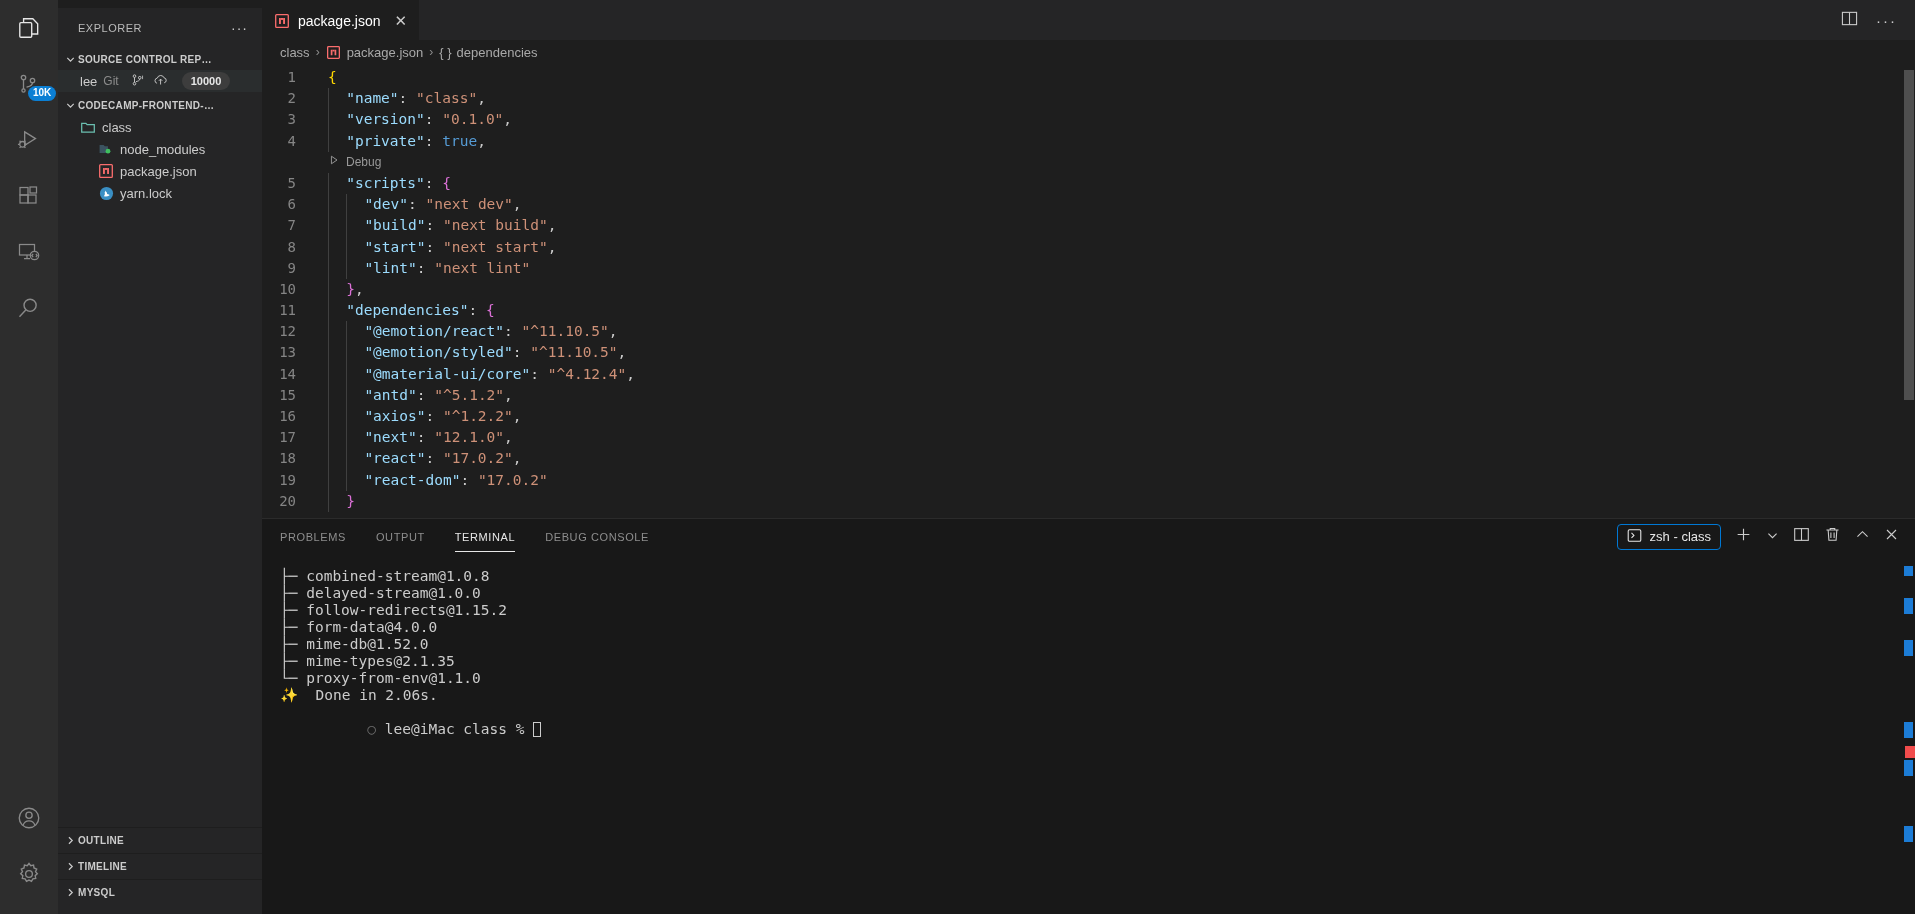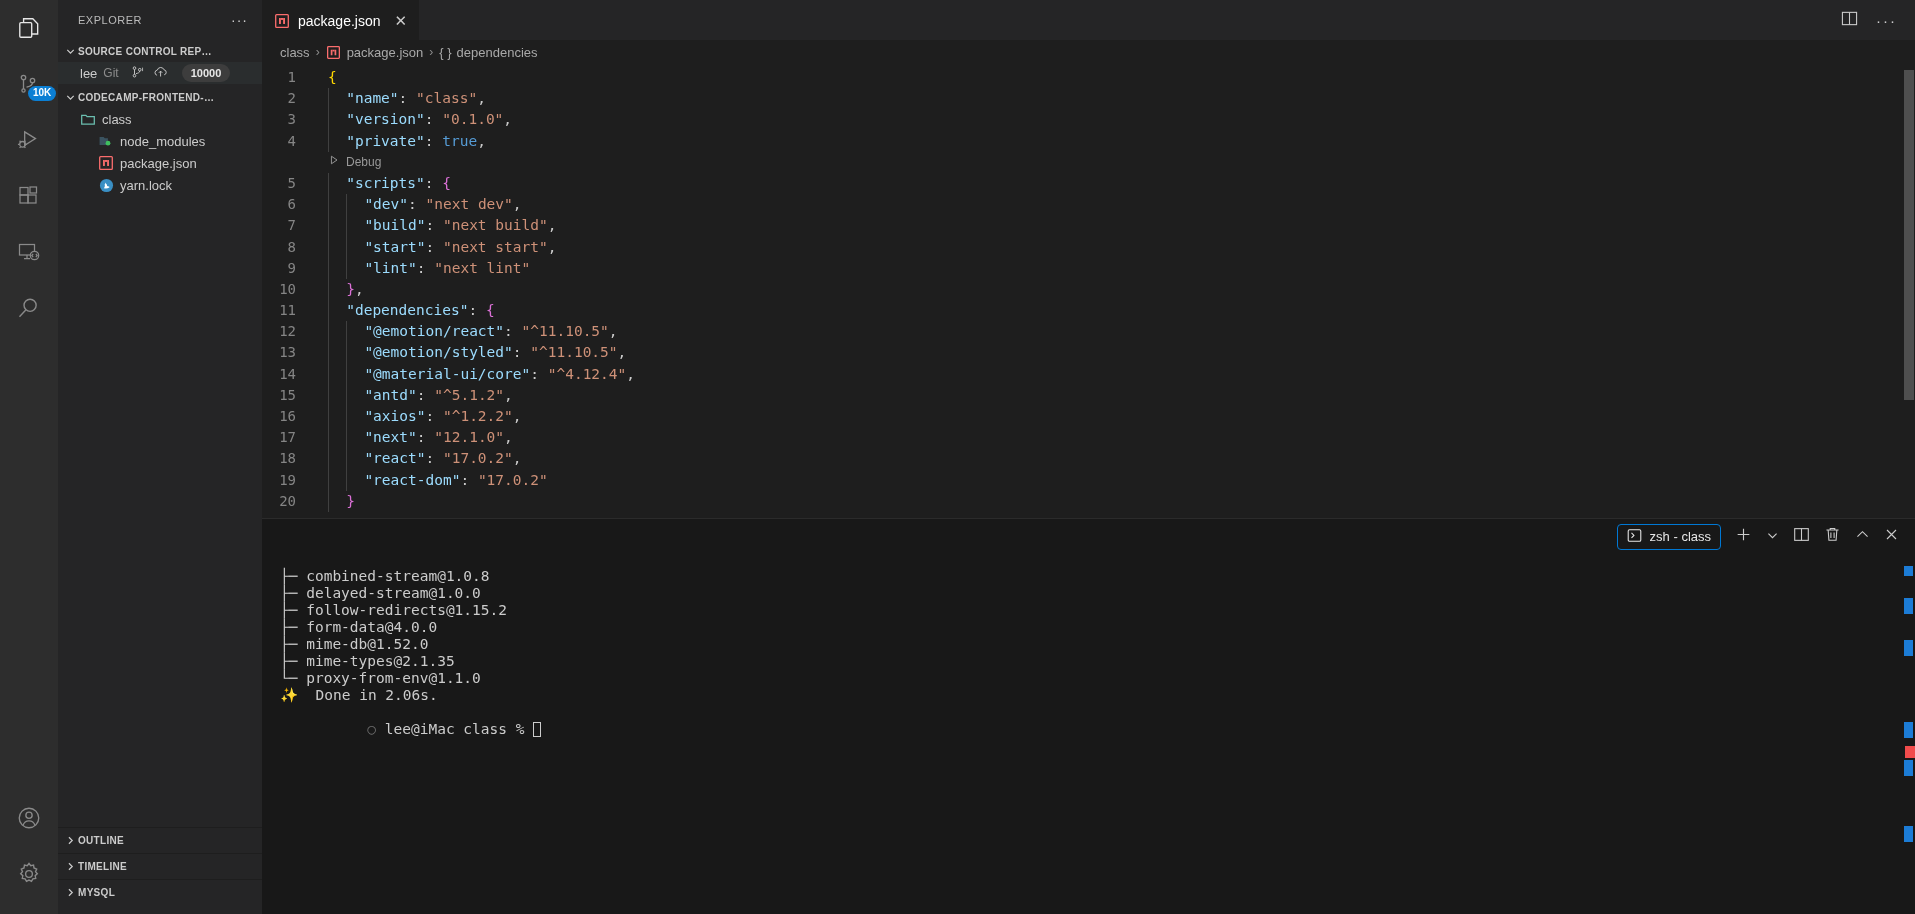--- a/index.html
+++ b/index.html
@@ -34,20 +34,21 @@
     line-height: 12px; min-width: 17px; text-align: right;
     font-family: "Liberation Sans", sans-serif;
   }
 
   
   .sidebar {
     width: 204px; flex: 0 0 204px;
     background: #252526;
     display: flex; flex-direction: column;
     position: relative;
+    margin-top: 8px;
   }
   .sidebar-title {
     height: 40px; display: flex; align-items: center;
     padding: 0 10px 0 20px;
     font-size: 11px; letter-spacing: .5px; color: #bbbbbb;
     justify-content: space-between;
   }
   .sb-dots { color: #cccccc; font-size: 14px; letter-spacing: 1px; padding-right:4px;}
   .section-header {
     height: 22px; display: flex; align-items: center;
@@ -433,20 +434,34 @@
           <div class="cline"><div class="gutter">19</div><div class="cbody"><span style="display: inline-block; width: 18.2px; height: 21.2px; vertical-align: top; border-left: 1px solid rgb(64, 64, 64);"></span><span style="display: inline-block; width: 18.2px; height: 21.2px; vertical-align: top; border-left: 1px solid rgb(64, 64, 64);"></span><span class="k">"react-dom"</span><span class="p">: </span><span class="s">"17.0.2"</span></div></div>
           <div class="cline"><div class="gutter">20</div><div class="cbody"><span style="display: inline-block; width: 18.2px; height: 21.2px; vertical-align: top; border-left: 1px solid rgb(64, 64, 64);"></span><span class="b2">}</span></div></div>
         </div>
       <div class="v-scroll">
         <div class="v-thumb" style="top:6px;height:330px;"></div>
       </div>
     </div>
 
     <div class="panel">
       <div class="panel-header">
+        <div class="panel-tabs" id="panel-tabs">
+            <div class="ptab">
+              <span>PROBLEMS</span>
+            </div>
+            <div class="ptab">
+              <span>OUTPUT</span>
+            </div>
+            <div class="ptab active">
+              <span>TERMINAL</span>
+            </div>
+            <div class="ptab">
+              <span>DEBUG CONSOLE</span>
+            </div>
+          </div>
         <div class="panel-actions">
           <span class="term-chip">
             <span>
               <svg width="15" height="15" viewBox="0 0 16 16" fill="none" stroke="currentColor" stroke-width="1.15">
                 <rect x="1.3" y="1.8" width="13.4" height="12.4" rx="1.4"></rect>
                 <path d="M4.8 5.3l2.6 2.6-2.6 2.6"></path>
               </svg>
             </span>
             <span>zsh - class</span>
           </span>

